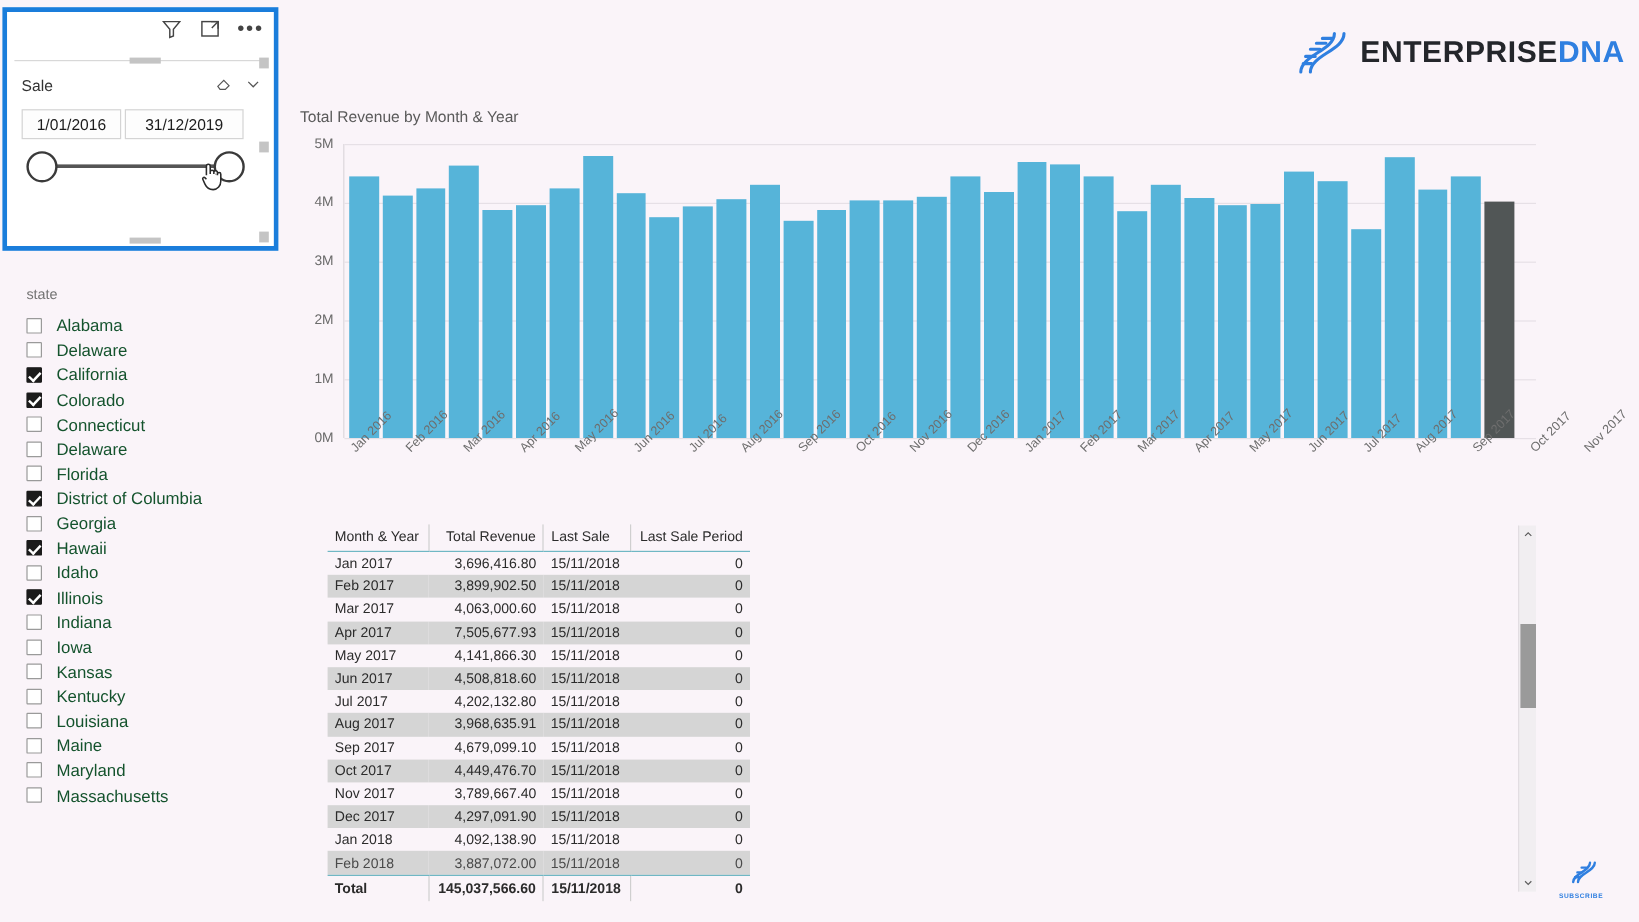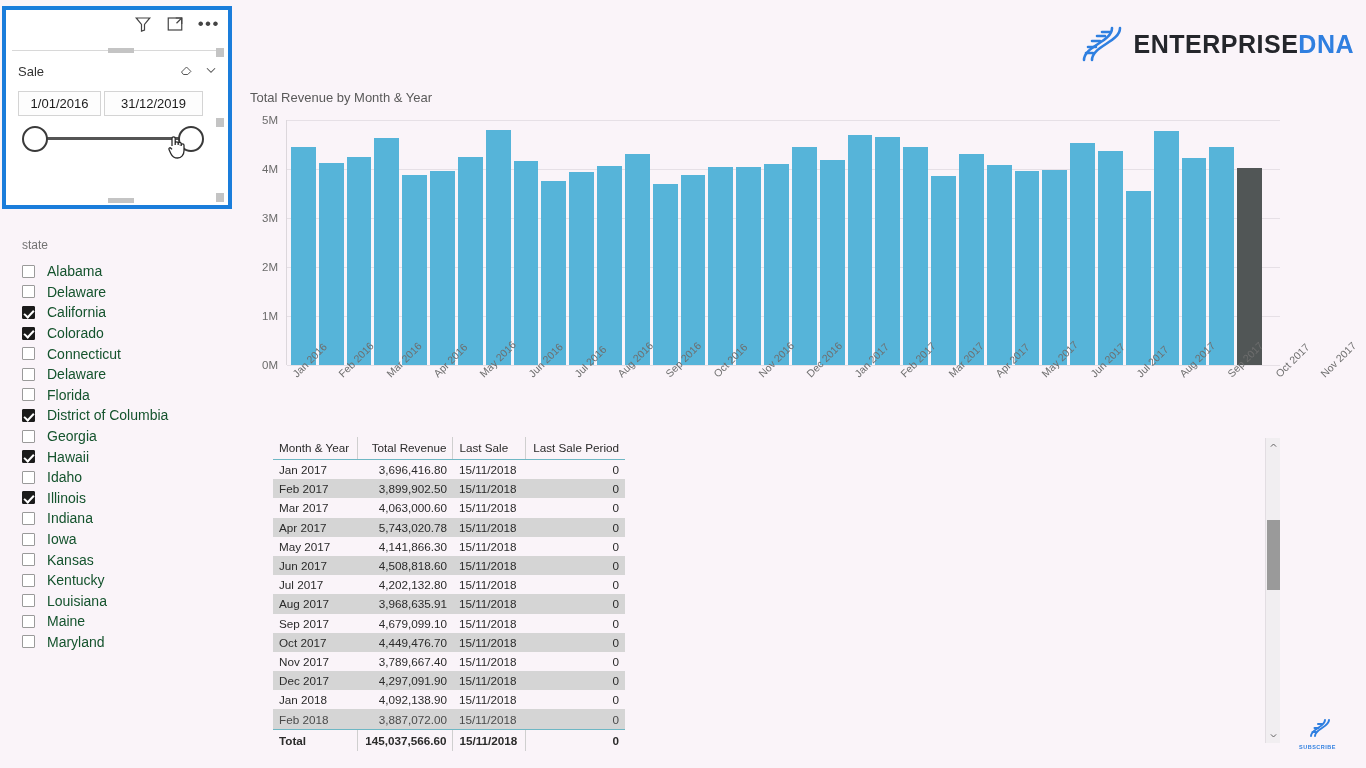--- a/index.html
+++ b/index.html
@@ -270,20 +270,24 @@
           <span class="cbox"></span>
           <span class="state-label">Louisiana</span>
         </div>
         <div class="state-row">
           <span class="cbox"></span>
           <span class="state-label">Maine</span>
         </div>
         <div class="state-row">
           <span class="cbox"></span>
           <span class="state-label">Maryland</span>
+        </div>
+        <div class="state-row">
+          <span class="cbox"></span>
+          <span class="state-label">Massachusetts</span>
         </div>
       </div>
   </div>
 
   <div id="chart-card">
     <div id="chart-title">Total Revenue by Month &amp; Year</div>
     <div id="plot-wrap">
       <div id="y-axis">
           <div class="ytick" style="top: 245px;">0M</div>
           <div class="ytick" style="top: 196px;">1M</div>
@@ -391,21 +395,21 @@
             <td class="num">0</td>
           </tr>
           <tr>
             <td>Mar 2017</td>
             <td class="num">4,063,000.60</td>
             <td>15/11/2018</td>
             <td class="num">0</td>
           </tr>
           <tr class="alt">
             <td>Apr 2017</td>
-            <td class="num">5,743,020.78</td>
+            <td class="num">7,505,677.93</td>
             <td>15/11/2018</td>
             <td class="num">0</td>
           </tr>
           <tr>
             <td>May 2017</td>
             <td class="num">4,141,866.30</td>
             <td>15/11/2018</td>
             <td class="num">0</td>
           </tr>
           <tr class="alt">

